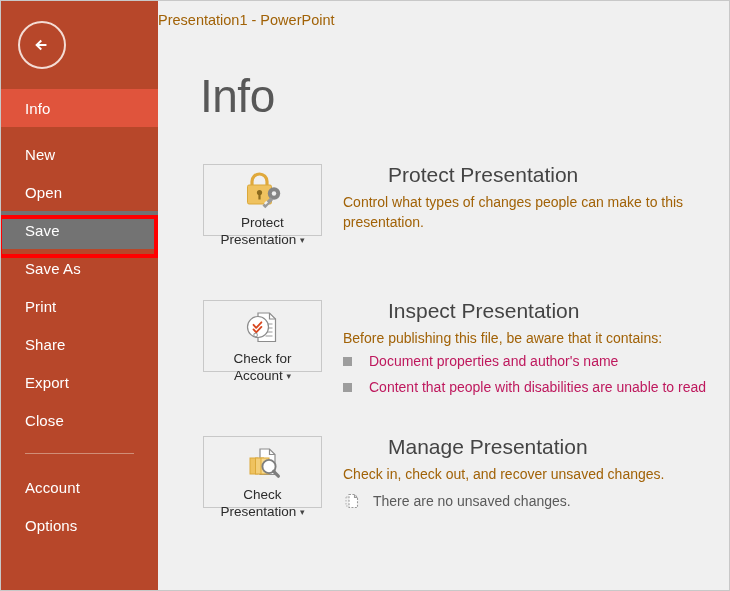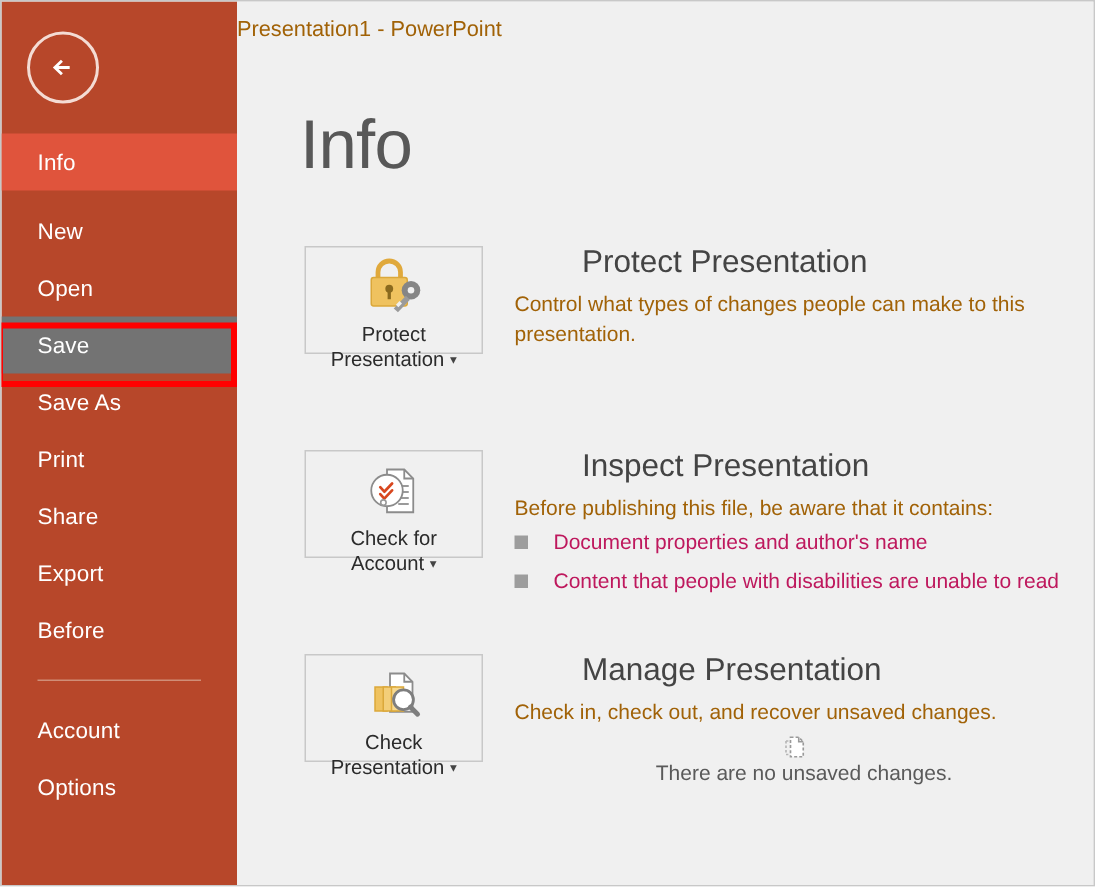--- a/index.html
+++ b/index.html
@@ -193,21 +193,20 @@
     font-size: 14px;
     color: #be185d;
     line-height: 21px;
   }
   .status-row {
     display: flex;
     align-items: center;
     margin-top: 5px;
     height: 24px;
     white-space: nowrap;
-    flex-direction: column;
   }
   .status-icon { margin-right: 12px; flex: none; display: flex; }
   .status-text { font-size: 14px; color: #5a5a5a; }
 </style>
 </head>
 <body>
 
 <div id="app">
 
   <div id="sidebar">
@@ -239,21 +238,21 @@
     <div class="nav-item">
       <span>Print</span>
     </div>
     <div class="nav-item">
       <span>Share</span>
     </div>
     <div class="nav-item">
       <span>Export</span>
     </div>
     <div class="nav-item">
-      <span>Before</span>
+      <span>Close</span>
     </div>
 
     <div class="nav-sep"></div>
 
     <div class="nav-item">
       <span>Account</span>
     </div>
     <div class="nav-item">
       <span>Options</span>
     </div>

